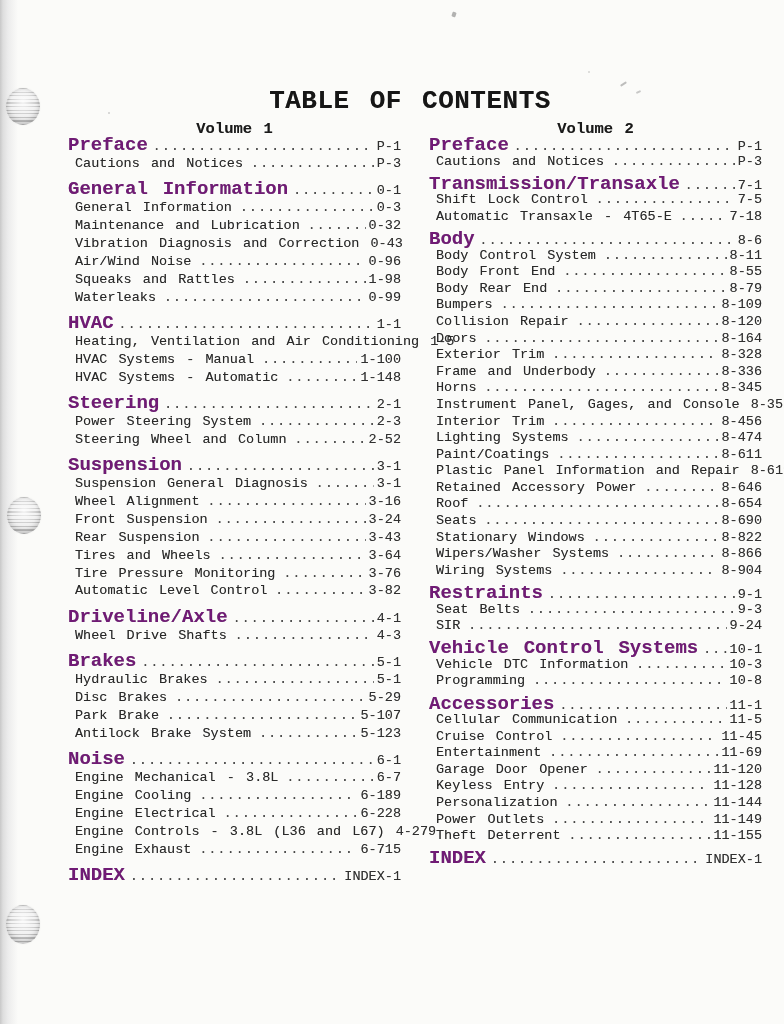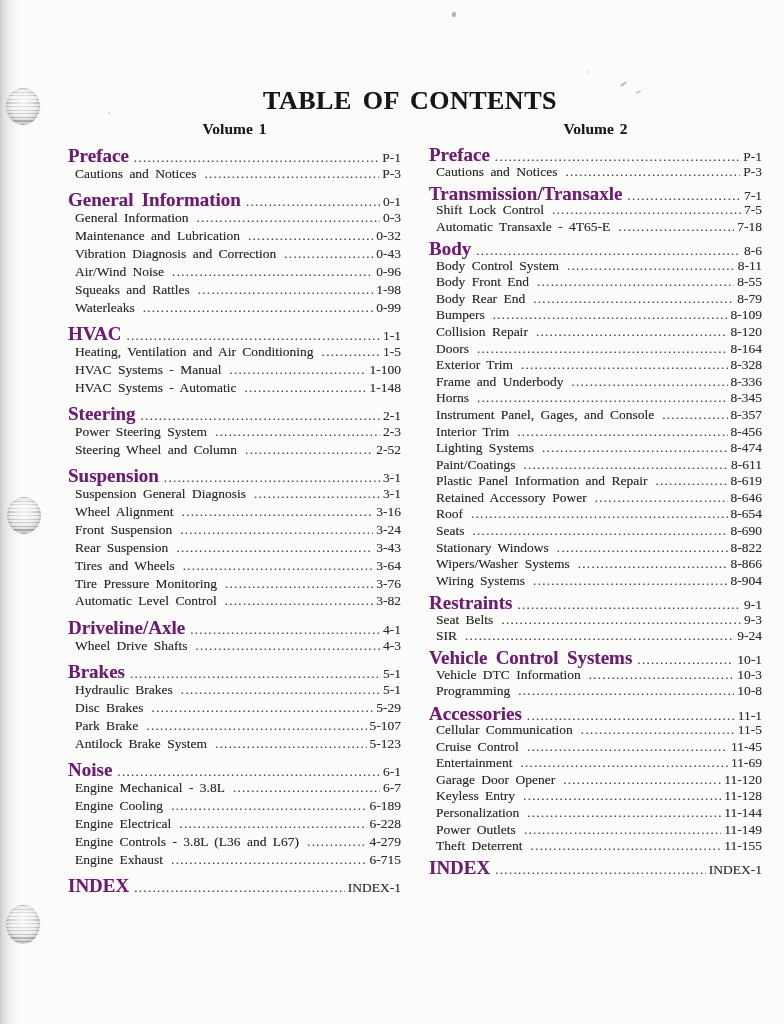--- a/index.html
+++ b/index.html
@@ -1,19 +1,19 @@
 <!DOCTYPE html>
 <html><head>
 <meta charset="utf-8">
 <style>
   html,body{margin:0;padding:0;background:#ffffff;}
   .page{
     position:relative;width:784px;height:1024px;overflow:hidden;
     background:#fbfbf9;
-    font-family:Liberation Serif, serif;
+    font-family:Liberation Mono, monospace;
     color:#2f2f2f;
   }
   
   .edge-shade{
     position:absolute;left:0;top:0;bottom:0;width:18px;
     background:linear-gradient(90deg,#c8c8c8 0px,#dedede 3px,#ececec 8px,rgba(251,251,249,0) 18px);
   }
   
   .hole{
     position:absolute;width:34px;height:37px;border-radius:50%;
@@ -41,21 +41,21 @@
     text-shadow:0 0 .5px rgba(0,0,0,.45);
   }
   .cols{
     position:absolute;top:121px;left:68px;width:694px;
     display:flex;gap:28px;
     text-shadow:0 0 .4px rgba(0,0,0,.35);
   }
   .col{width:333px;}
   .vol{
     text-align:center;font-size:15.5px;font-weight:bold;color:#1a1a1a;
-    line-height:16px;margin-bottom:10px;word-spacing:2px;
+    line-height:16px;word-spacing:2px;
   }
   .section{}
   .c1 .section{margin-bottom:8.5px;}
   .c2 .section{margin-bottom:5.5px;}
   .row{display:flex;align-items:baseline;}
   .c1 .row{height:17.9px;line-height:17.9px;}
   .c2 .row{height:16.6px;line-height:16.6px;}
   .label{white-space:nowrap;font-size:13.5px;color:#292929;word-spacing:3px;}
   .head .label{font-size:19px;font-weight:bold;color:#701a75;word-spacing:3.5px;}
   .sub{padding-left:7px;}

